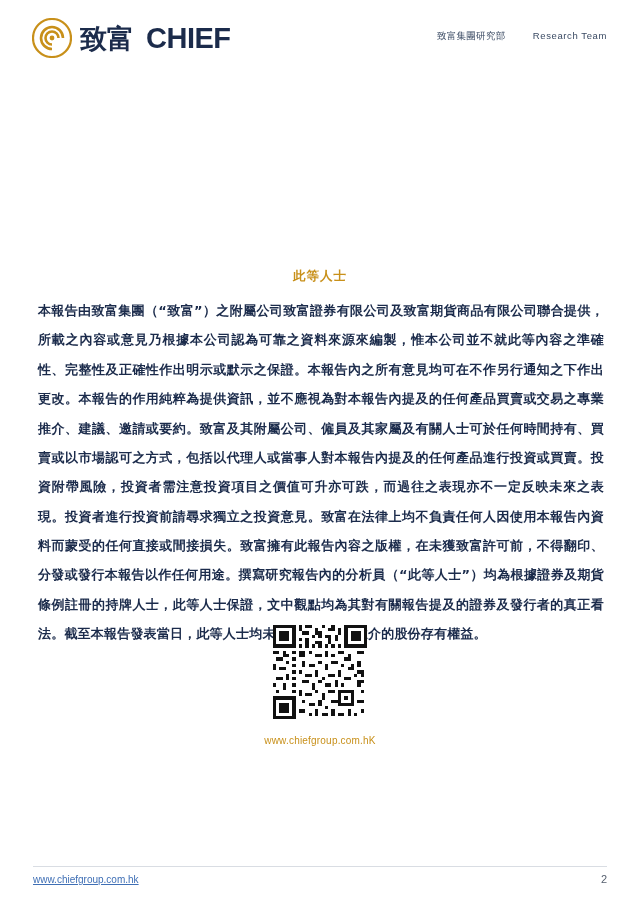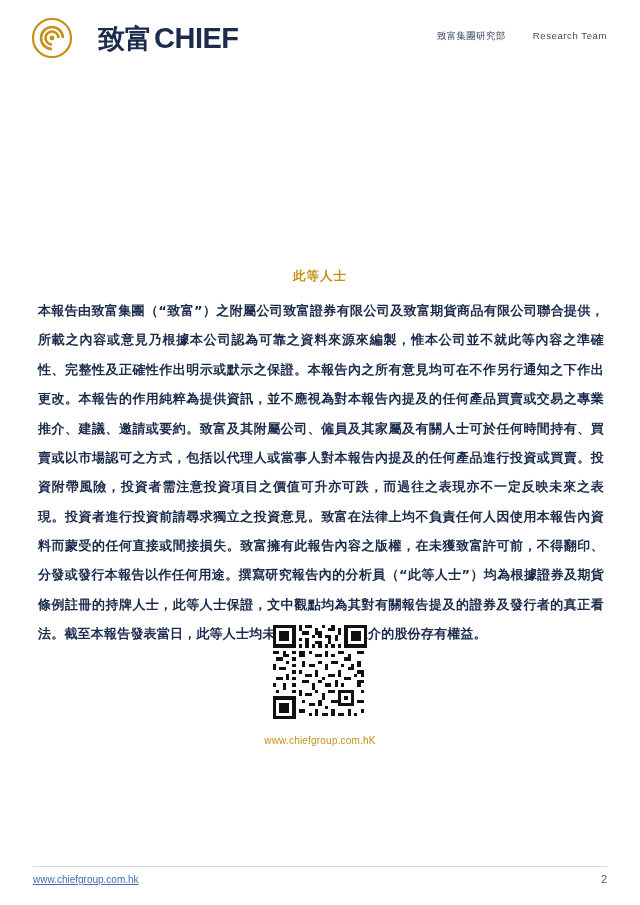--- a/index.html
+++ b/index.html
@@ -42,30 +42,29 @@
     margin-right: 8px;
     flex: none;
   }
   .logo-text-cn {
     font-family: "DejaVu Sans", sans-serif;
     font-size: 27px;
     font-weight: bold;
     color: #1b2b4b;
     letter-spacing: 0px;
     line-height: 1;
-    margin-left: 18px;
   }
   .logo-text-en {
     font-family: "Liberation Sans", sans-serif;
     font-size: 29px;
     font-weight: bold;
     color: #1b2b4b;
     letter-spacing: -0.5px;
     line-height: 1;
-    margin-left: 2px;
+    margin-left: 12px;
     text-align: center;
   }
   .header-right {
     position: absolute;
     right: 33px;
     top: 30px;
     font-size: 9.5px;
     color: #3a4a63;
     letter-spacing: 0.3px;
     font-family: "DejaVu Sans", sans-serif;

